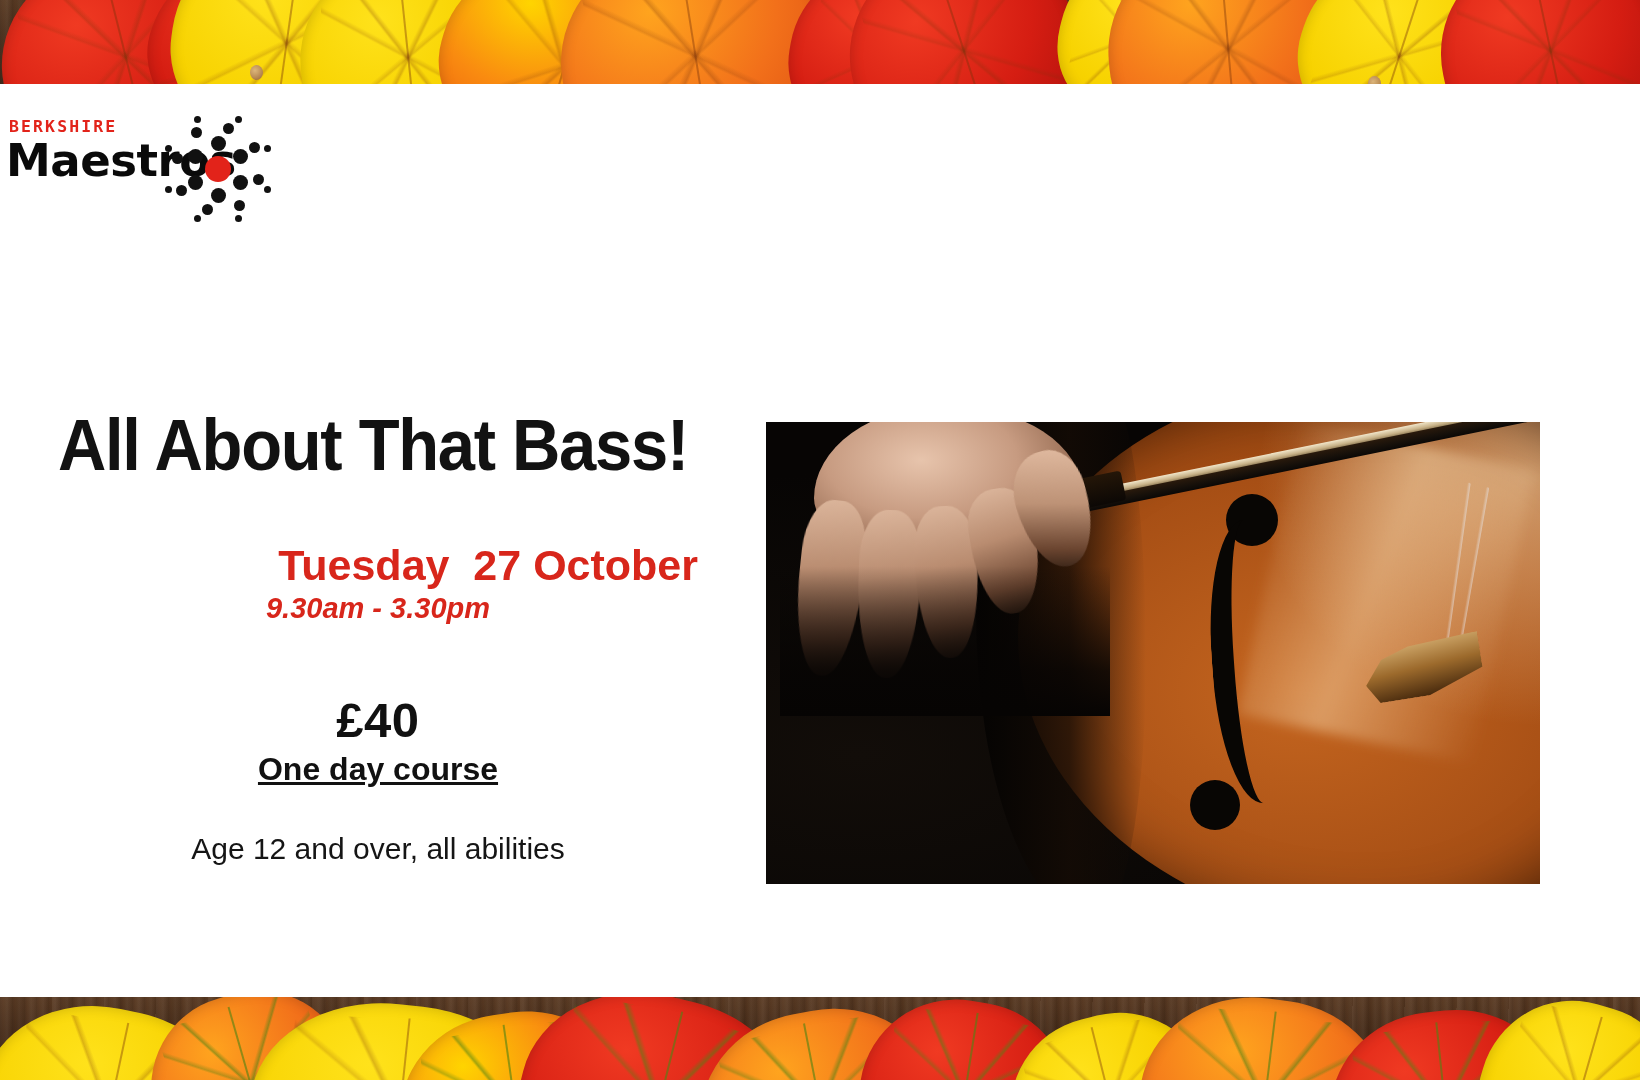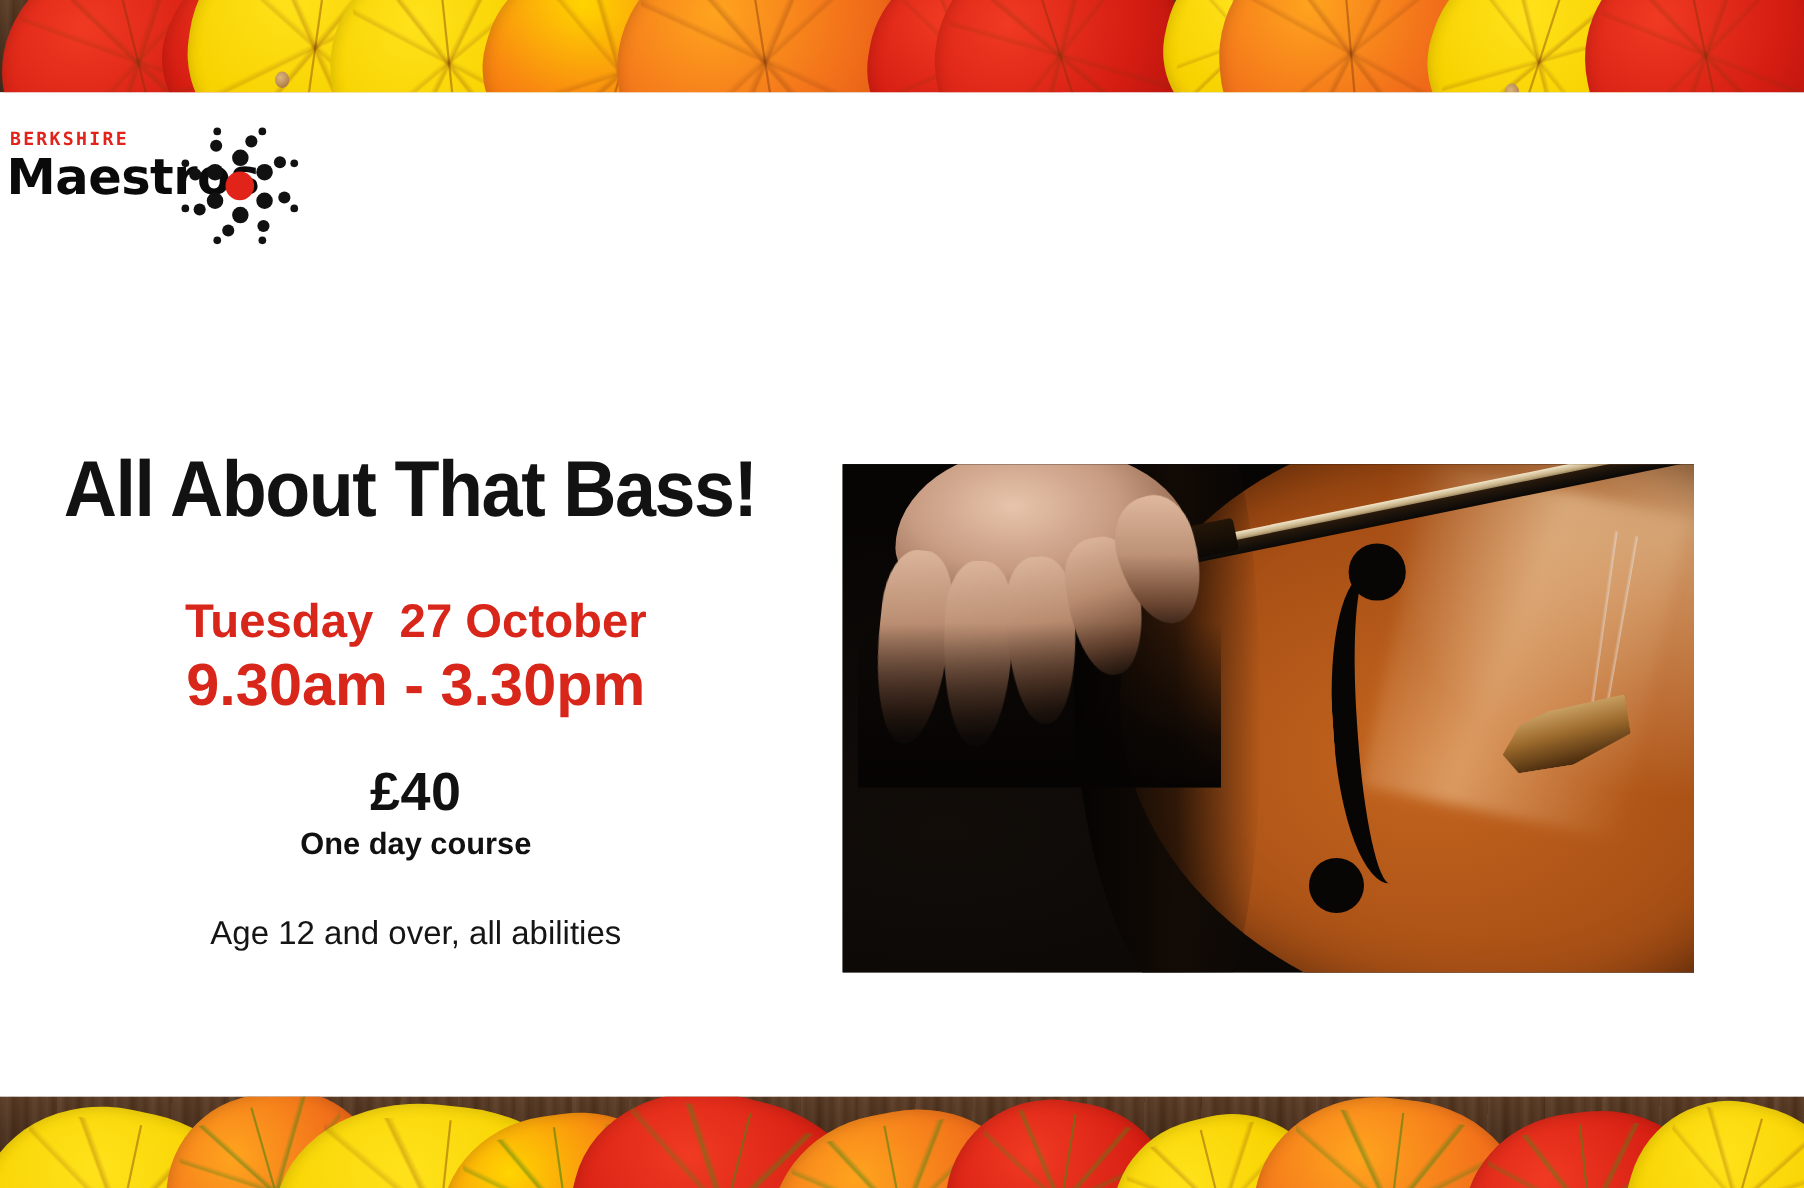--- a/index.html
+++ b/index.html
@@ -195,42 +195,43 @@
   .date-block {
     position: absolute;
     left: 58px;
     top: 455px;
     width: 640px;
     text-align: center;
     color: #d8261b;
     font-family: "Liberation Sans", sans-serif;
     font-weight: bold;
   }
-  .date-line { font-size: 43px; line-height: 1.22; white-space: pre; }
-  .time-line { font-size: 54px; line-height: 1.22; white-space: pre; }
+  .date-line { font-size: 43px; line-height: 1.22; white-space: pre; text-align: right; }
+  .time-line { font-size: 29px; line-height: 1.22; white-space: pre; font-style: italic; }
 
   .price-block {
     position: absolute;
     left: 58px;
     top: 610px;
     width: 640px;
     text-align: center;
     color: #111111;
     font-family: "Liberation Sans", sans-serif;
   }
   .price-amount {
     font-size: 49px;
     font-weight: bold;
     line-height: 1.1;
     letter-spacing: 0.5px;
   }
   .price-note {
-    font-size: 28px;
+    font-size: 32px;
     font-weight: bold;
     line-height: 1.35;
+    text-decoration: underline;
   }
 
   .age-note {
     position: absolute;
     left: 58px;
     top: 748px;
     width: 640px;
     text-align: center;
     font-size: 30px;
     color: #151515;

